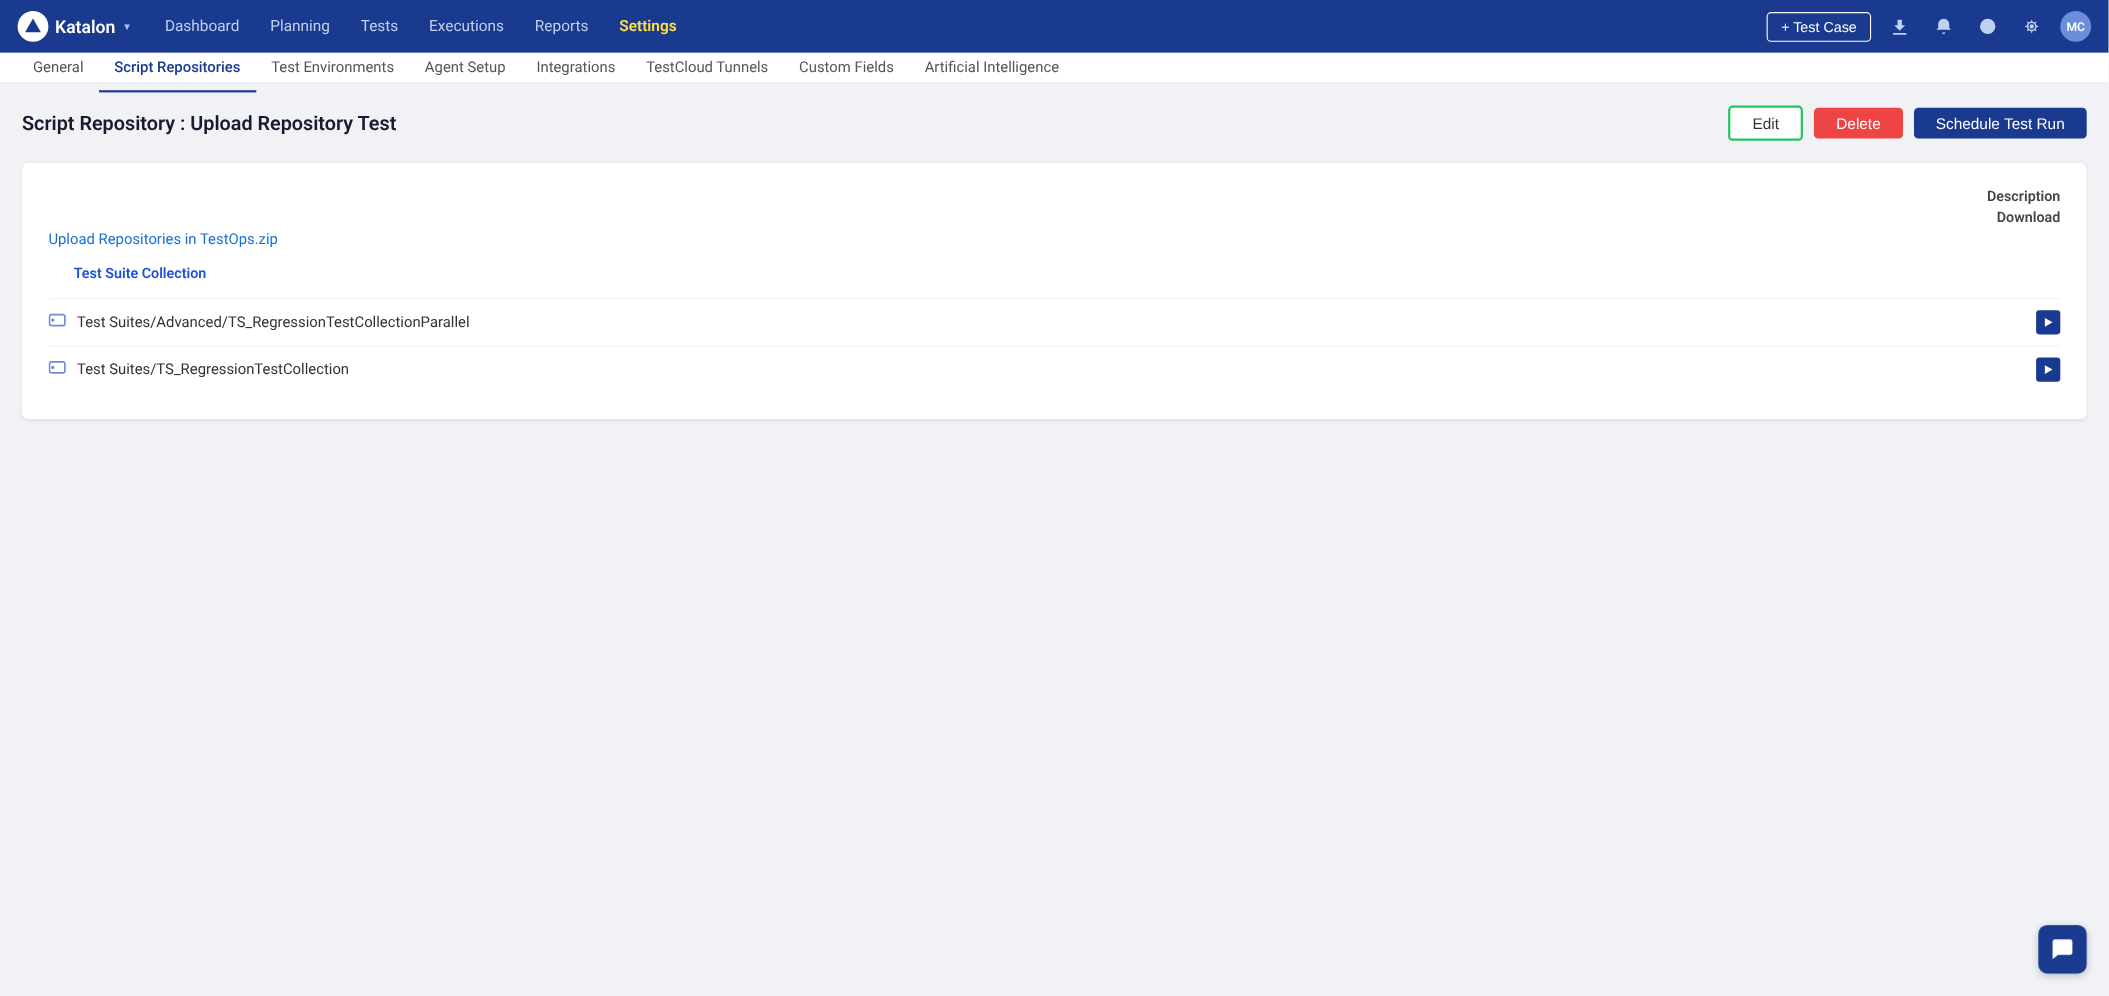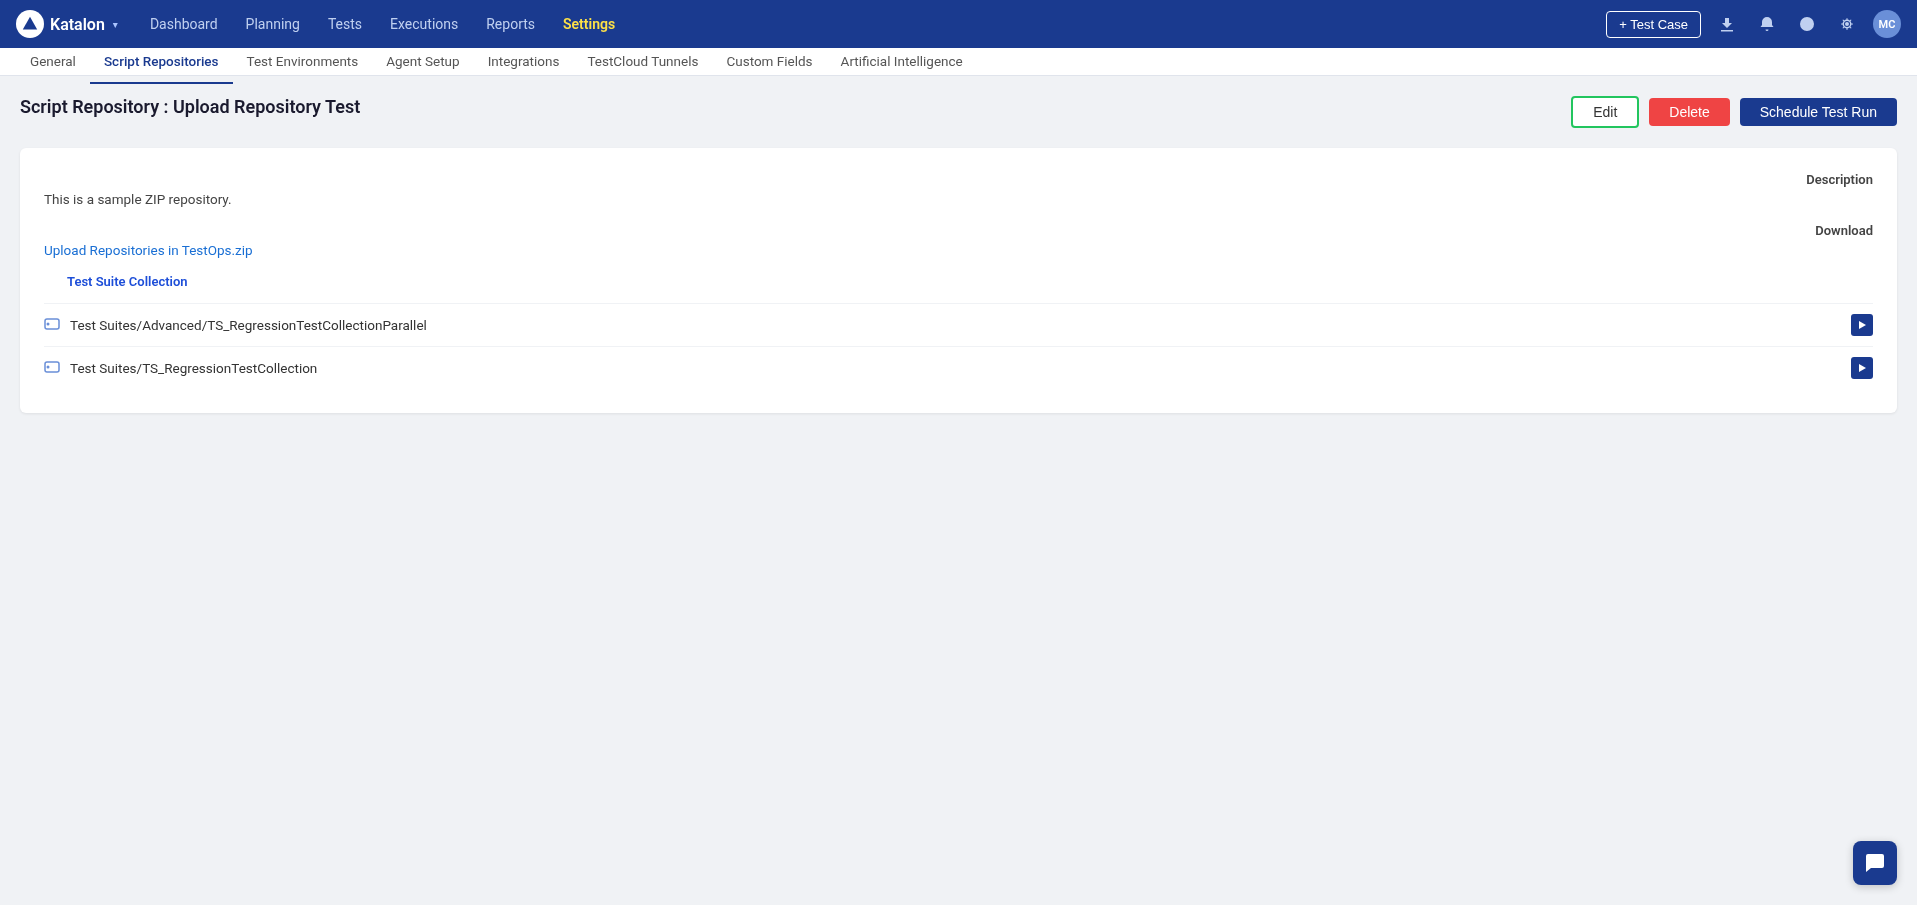--- a/index.html
+++ b/index.html
@@ -116,20 +116,21 @@
       border-bottom: 2px solid #1a3a8f;
       font-weight: 500;
     }
 
     
     .main-content {
       padding: 20px 20px;
     }
     .page-header {
       display: flex;
+      align-items: center;
       justify-content: space-between;
       margin-bottom: 20px;
     }
     .page-title {
       font-size: 18px;
       font-weight: 600;
       color: #1a1a2e;
     }
     .header-actions {
       display: flex;
@@ -310,21 +311,20 @@
     <h1 class="page-title">Script Repository : Upload Repository Test</h1>
     <div class="header-actions">
       <button class="btn-edit">Edit</button>
       <button class="btn-delete">Delete</button>
       <button class="btn-schedule">Schedule Test Run</button>
     </div>
   </div>
 
   <div class="card">
     <div class="field-label">Description</div>
-    <div class="field-value">This is a sample ZIP repository.</div>
 
     <div class="field-label">Download</div>
     <div style="margin-bottom:16px;">
       <a class="download-link" href="#">Upload Repositories in TestOps.zip</a>
     </div>
 
     <div class="section-title">Test Suite Collection</div>
 
     <div class="suite-row">
       <div class="suite-row-left">

